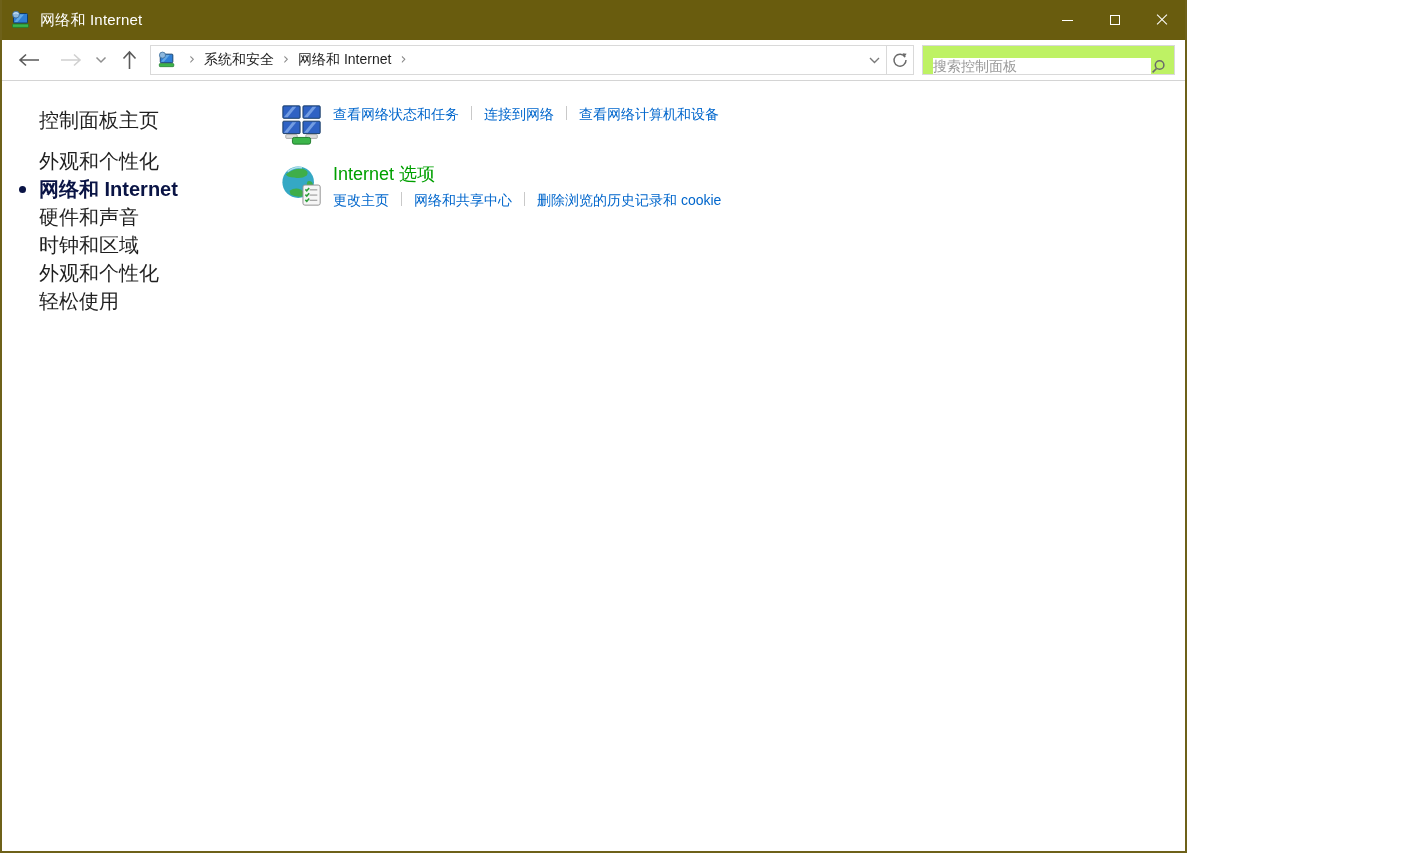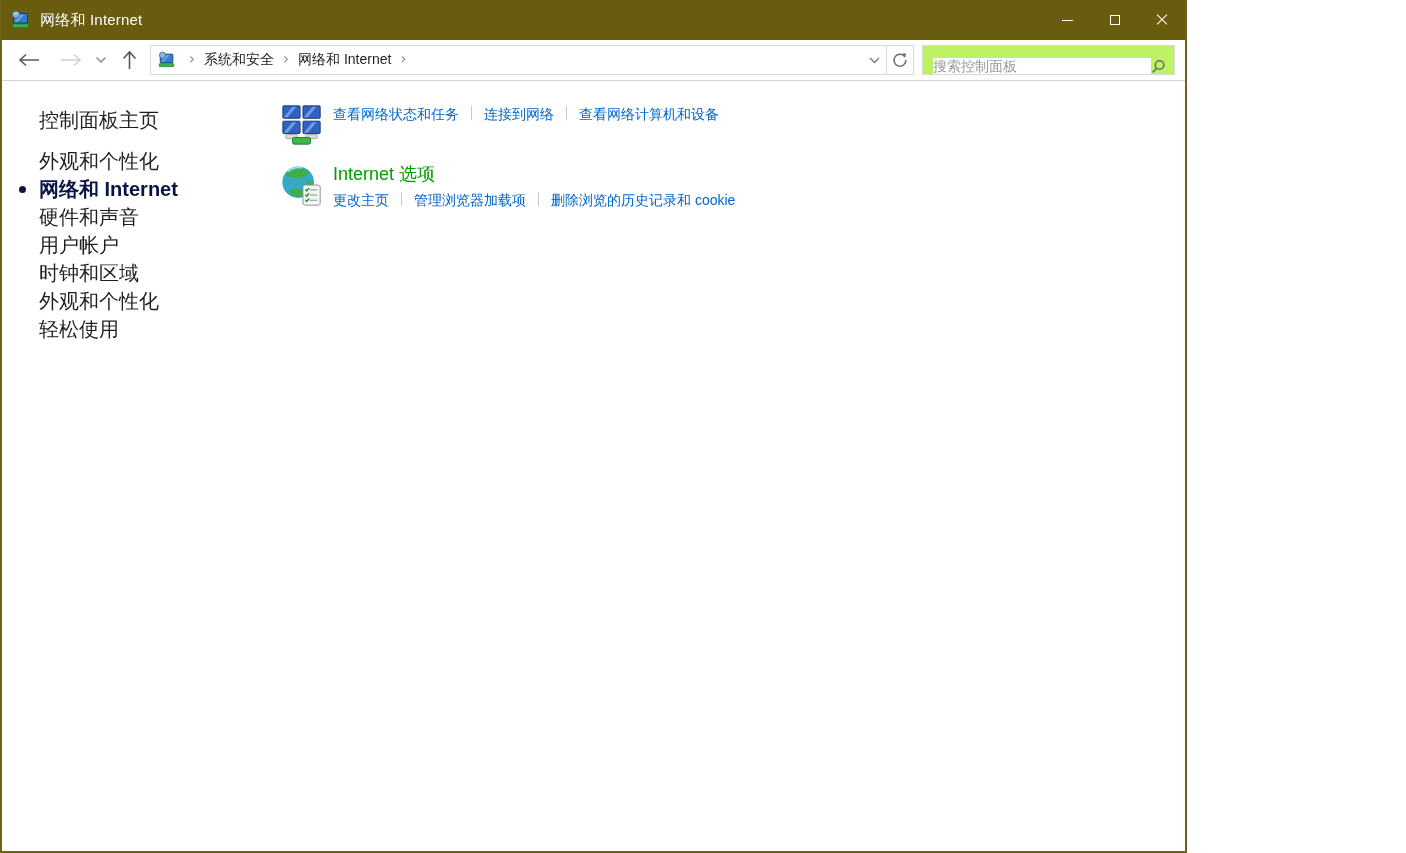--- a/index.html
+++ b/index.html
@@ -185,21 +185,20 @@
 
   <div class="main">
 
     <div class="sidebar">
       <div class="side-item home">控制面板主页</div>
       <div class="side-item">外观和个性化</div>
       <div class="side-item active">
         <span class="bullet"></span><span>网络和 Internet</span>
       </div>
       <div class="side-item">硬件和声音</div>
-      <div class="side-item">用户帐户</div>
       <div class="side-item">时钟和区域</div>
       <div class="side-item">外观和个性化</div>
       <div class="side-item">轻松使用</div>
     </div>
 
     <div class="content">
 
       <div class="section">
         <span class="sec-icon">
           <svg viewBox="0 0 46 46" width="44" height="46">
@@ -248,21 +247,21 @@
               <path d="M26.5 32 l1.5 1.5 l2.5 -3"></path>
               <path d="M26.5 37.5 l1.5 1.5 l2.5 -3"></path>
             </g>
           </svg>
         </span>
         <div class="sec-body">
           <div><span class="sec-title">Internet 选项</span></div>
           <div class="sec-links">
             <span class="link">更改主页</span>
             <span class="link-sep"></span>
-            <span class="link">管理浏览器加载项</span>
+            <span class="link">网络和共享中心</span>
             <span class="link-sep"></span>
             <span class="link">删除浏览的历史记录和 cookie</span>
           </div>
         </div>
       </div>
 
 
     </div>
   </div>
 </div>

